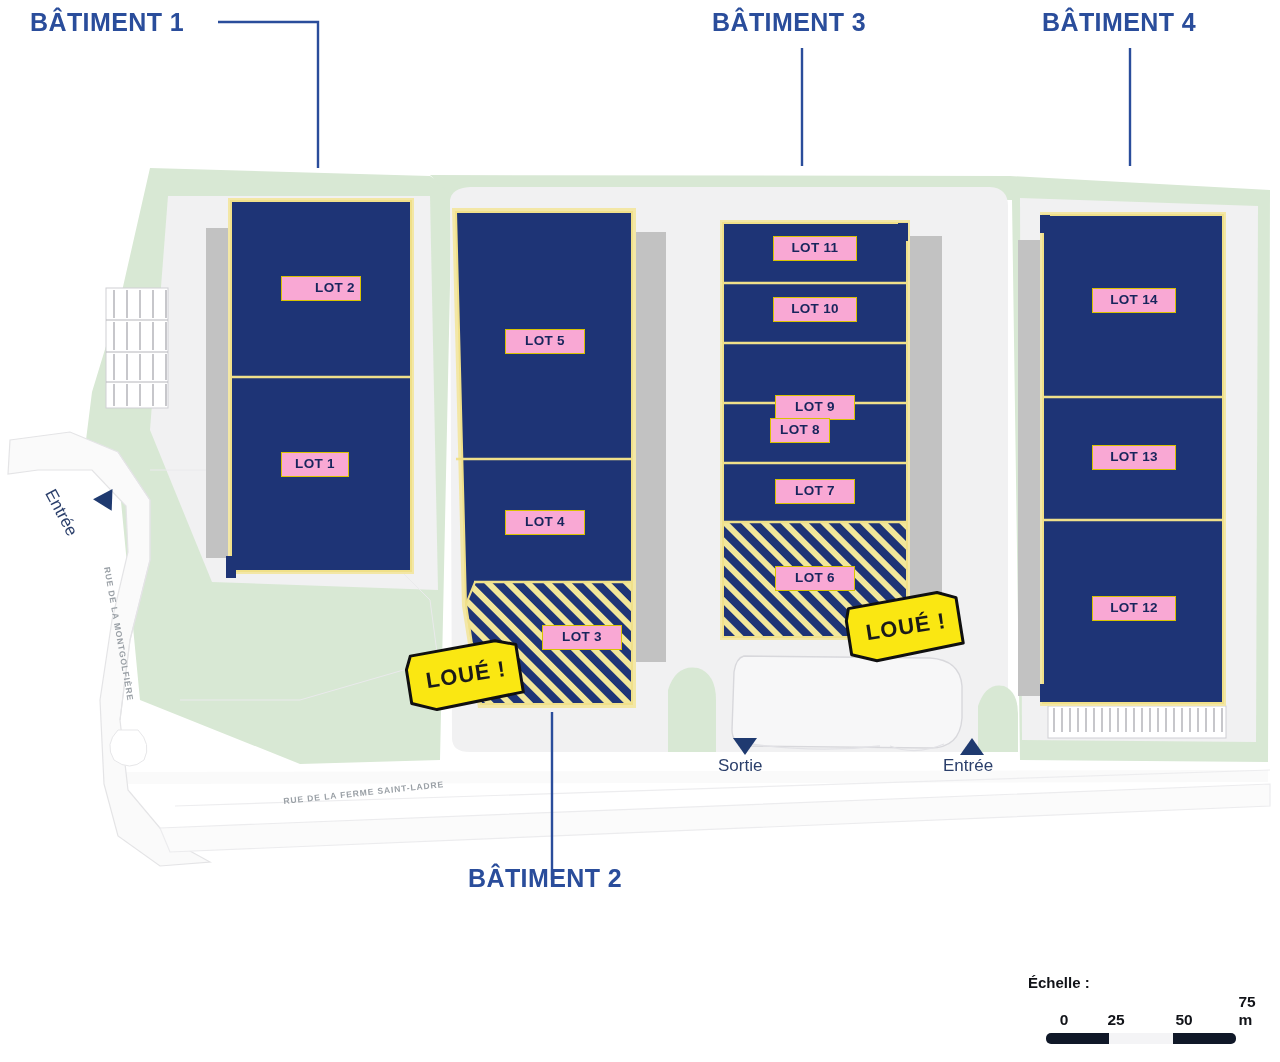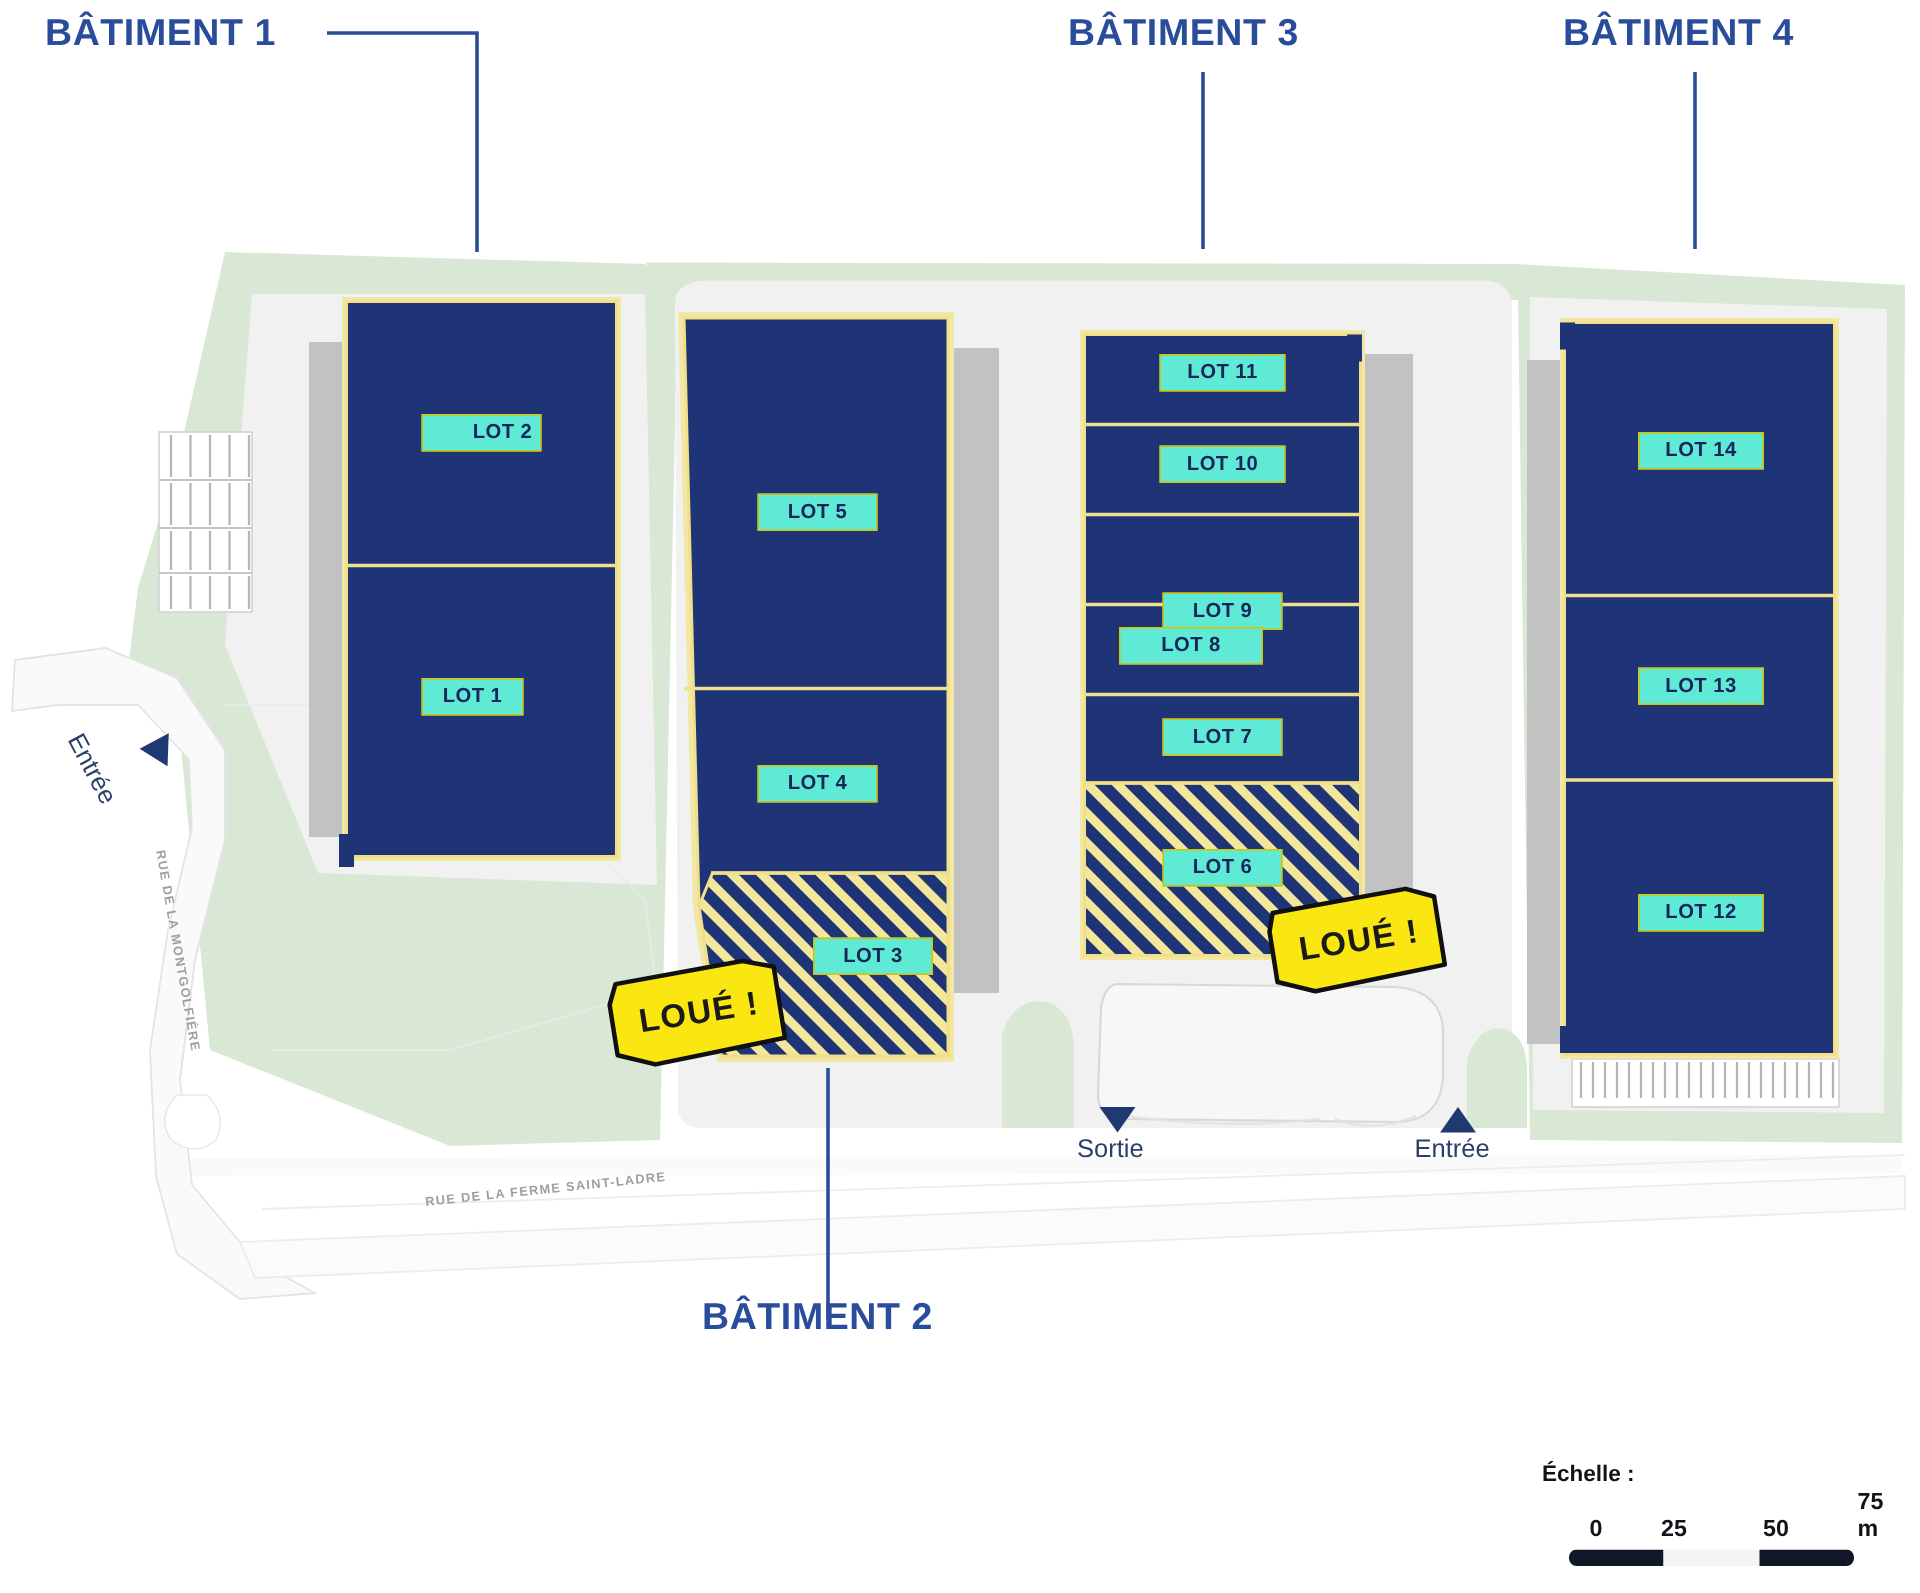--- a/index.html
+++ b/index.html
@@ -7,21 +7,21 @@
   body{
     width:1280px;height:1062px;position:relative;overflow:hidden;
     font-family:"Liberation Sans", sans-serif;
     -webkit-font-smoothing:antialiased;
   }
   #map{position:absolute;inset:0;width:1280px;height:1062px;}
 
   
   .lot-label{
     position:absolute;
-    background:#5eead4;
+    background:#f9a8d4;
     border:1px solid #d8c200;
     color:#17255c;
     font-weight:bold;
     font-size:13.5px;
     letter-spacing:.3px;
     text-align:center;
     padding:4px 0 5px 0;
     box-sizing:border-box;
     line-height:1;
     white-space:nowrap;
@@ -278,21 +278,21 @@
 <div class="lot-label" style="left:281px;top:276px;width:80px;padding-left:28px;">LOT 2</div>
 <div class="lot-label" style="left:281px;top:452px;width:68px;">LOT 1</div>
 
 <div class="lot-label" style="left:505px;top:329px;width:80px;">LOT 5</div>
 <div class="lot-label" style="left:505px;top:510px;width:80px;">LOT 4</div>
 <div class="lot-label" style="left:542px;top:625px;width:80px;">LOT 3</div>
 
 <div class="lot-label" style="left:773px;top:236px;width:84px;">LOT 11</div>
 <div class="lot-label" style="left:773px;top:297px;width:84px;">LOT 10</div>
 <div class="lot-label" style="left:775px;top:357px;width:80px;margin-top:38px;">LOT 9</div>
-<div class="lot-label" style="left:746px;top:418px;width:96px;">LOT 8</div>
+<div class="lot-label" style="left:770px;top:418px;width:60px;">LOT 8</div>
 <div class="lot-label" style="left:775px;top:479px;width:80px;">LOT 7</div>
 <div class="lot-label" style="left:775px;top:566px;width:80px;">LOT 6</div>
 
 <div class="lot-label" style="left:1092px;top:288px;width:84px;">LOT 14</div>
 <div class="lot-label" style="left:1092px;top:445px;width:84px;">LOT 13</div>
 <div class="lot-label" style="left:1092px;top:596px;width:84px;">LOT 12</div>
 
 <div class="loue-tag" style="left:410px;top:654px;width:112px;height:42px;transform:rotate(-9deg);">LOUÉ !</div>
 <div class="loue-tag" style="left:850px;top:606px;width:112px;height:42px;transform:rotate(-9deg);">LOUÉ !</div>
 

